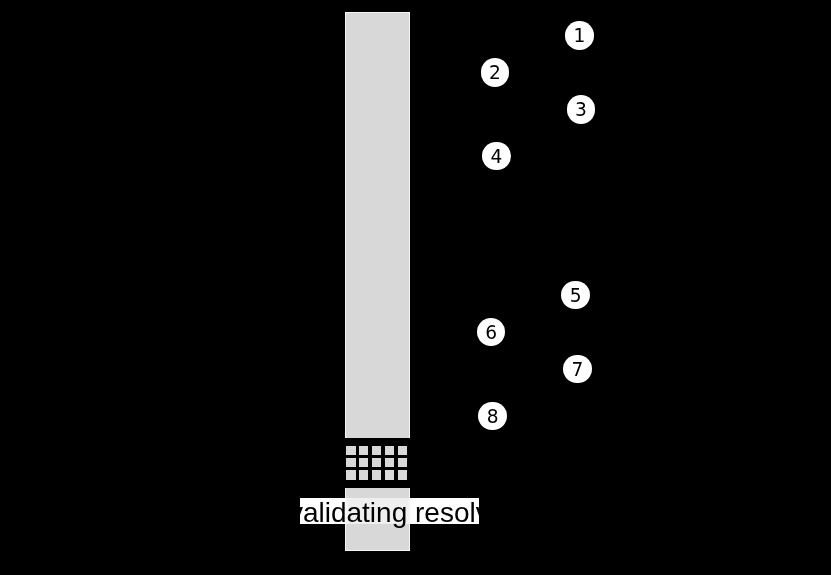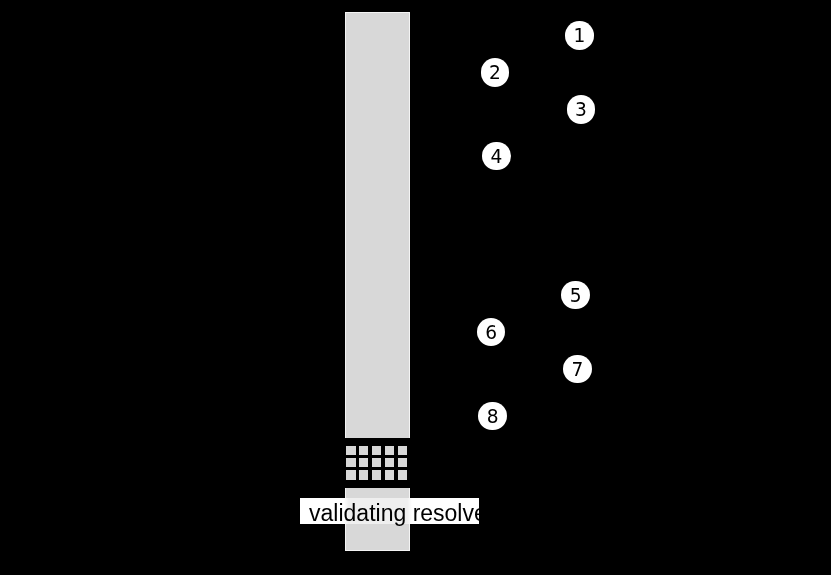--- a/index.html
+++ b/index.html
@@ -56,21 +56,21 @@
     position: absolute;
     left: 44.2px; top: 0;
     width: 68px; height: 100%;
     background: linear-gradient(90deg,
       rgba(0,0,0,0) 0%, rgba(0,0,0,0.062) 7%,
       rgba(0,0,0,0.062) 93%, rgba(0,0,0,0) 100%);
   }
   .label-text {
     position: relative;
     color: var(--label-text, #000);
-    font-size: 23px;
+    font-size: 28px;
     line-height: 22px;
     white-space: nowrap;
     transform: translateY(2.3px);
     padding-left: 25px;
   }
   .step {
     position: absolute;
     width: 28.6px; height: 28.6px;
     border-radius: 50%;
     background: var(--circle-fill, #fff);

